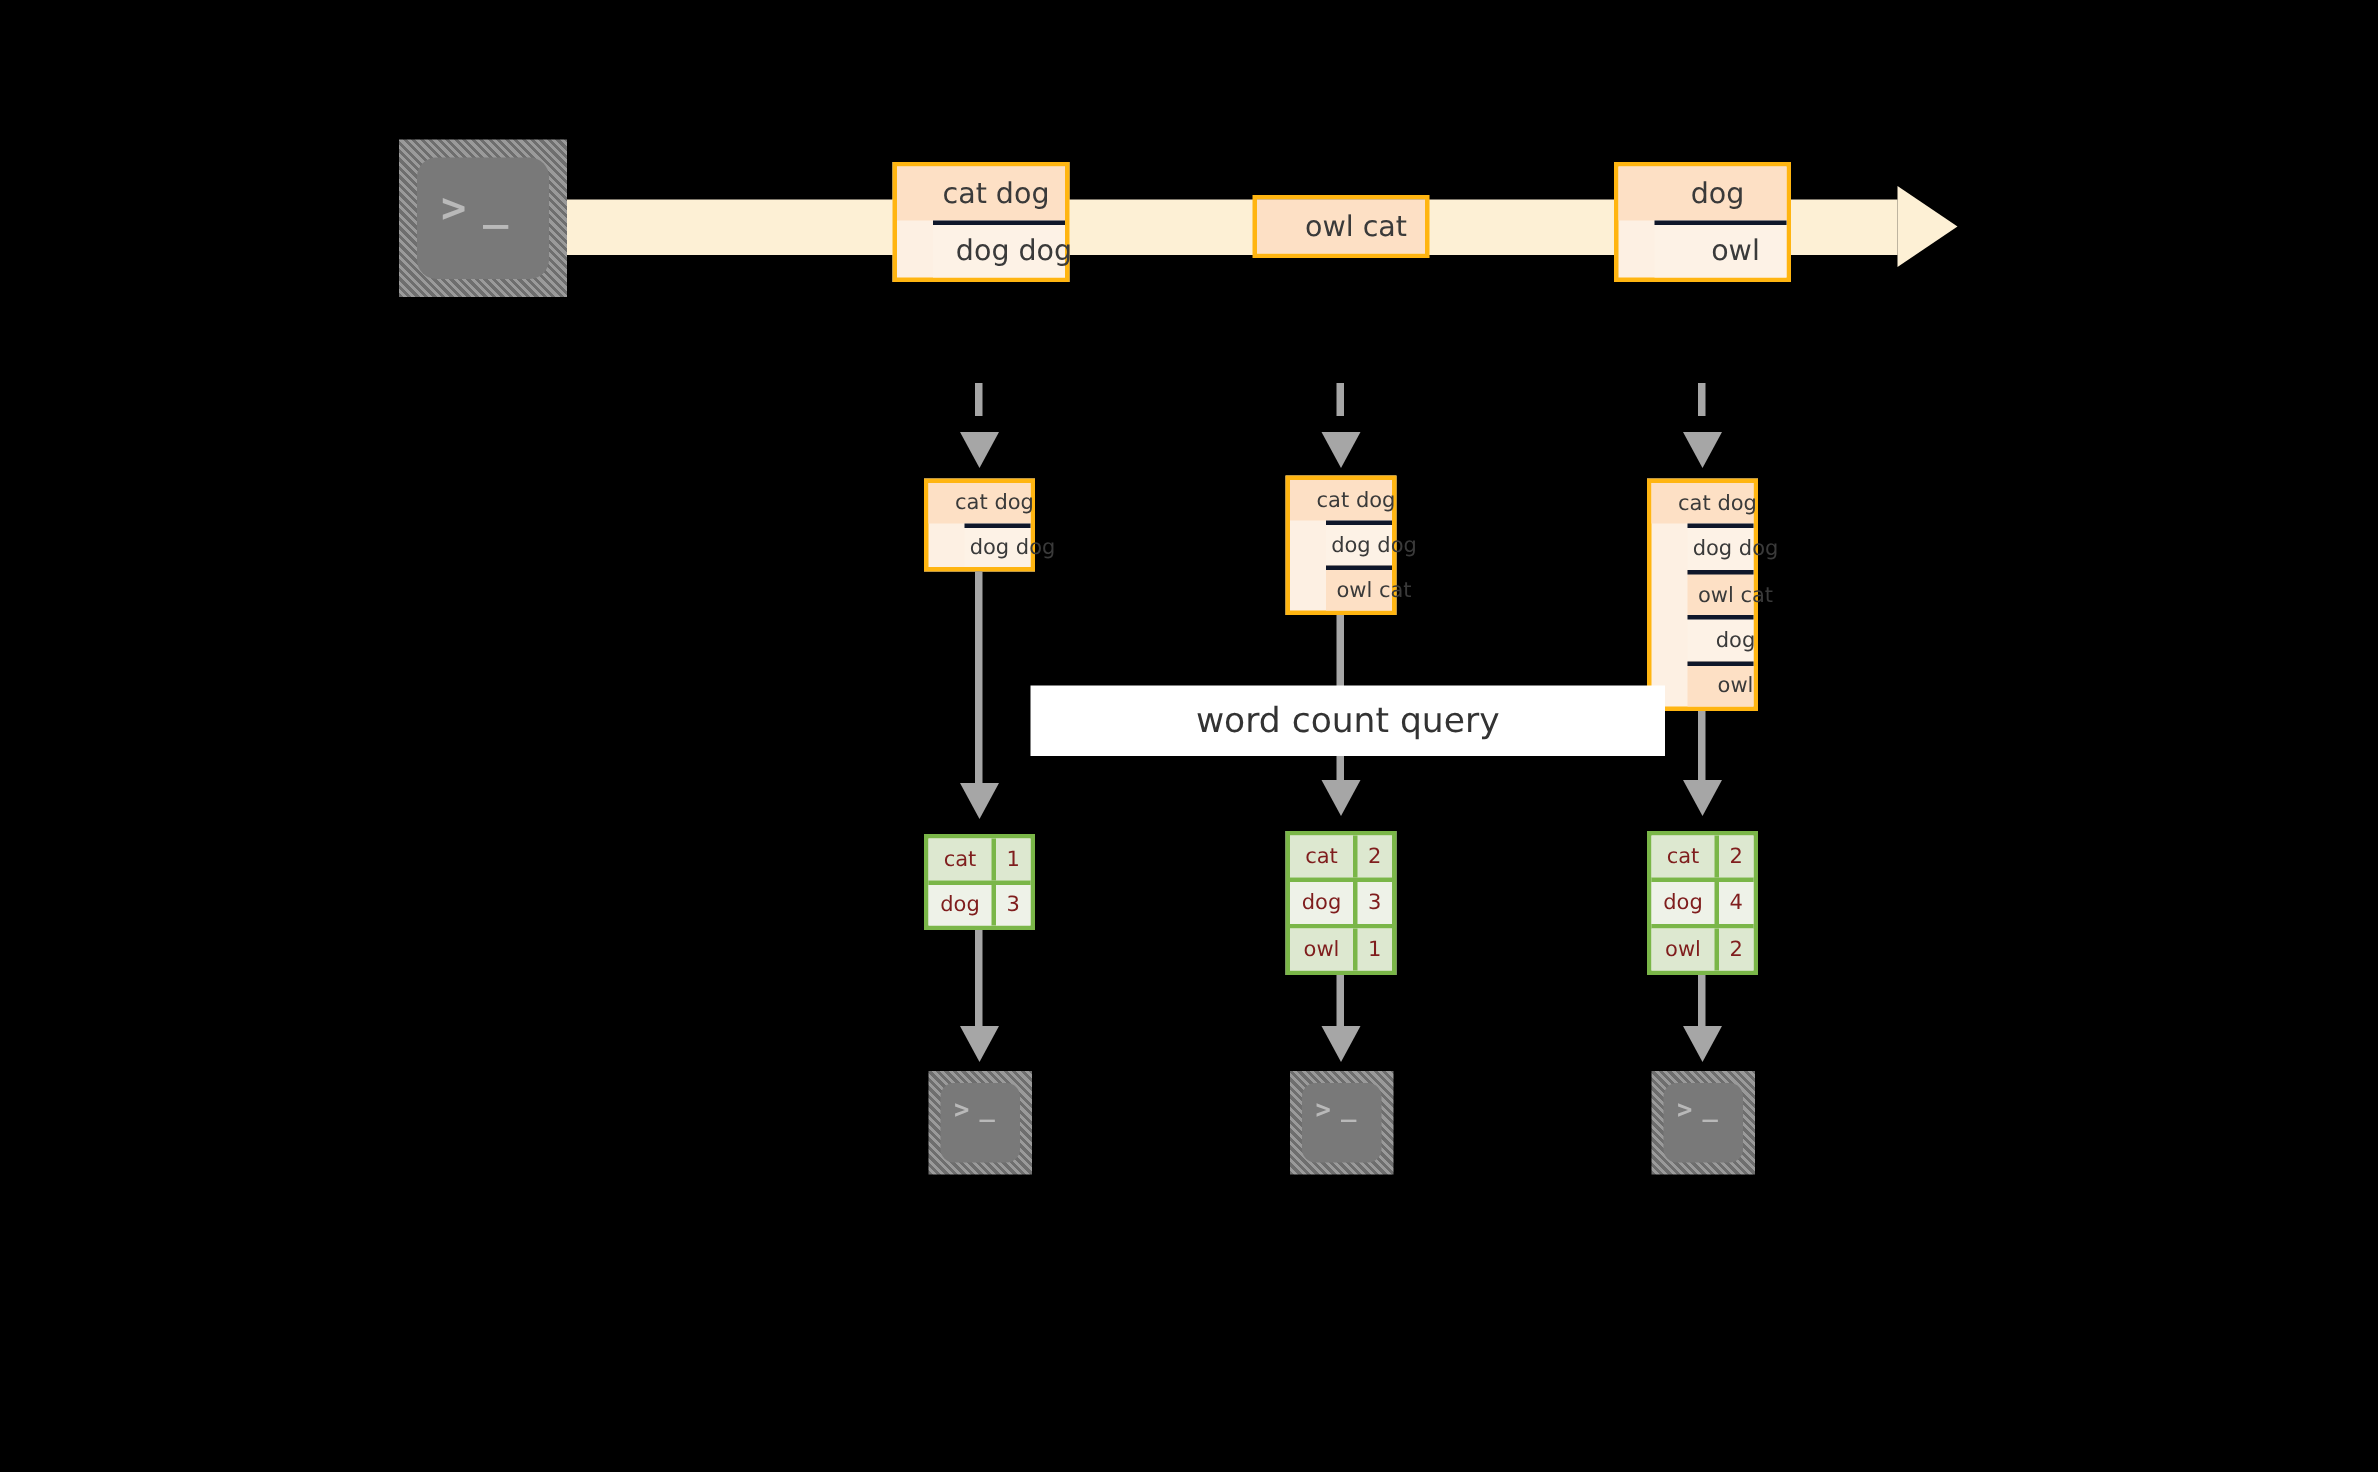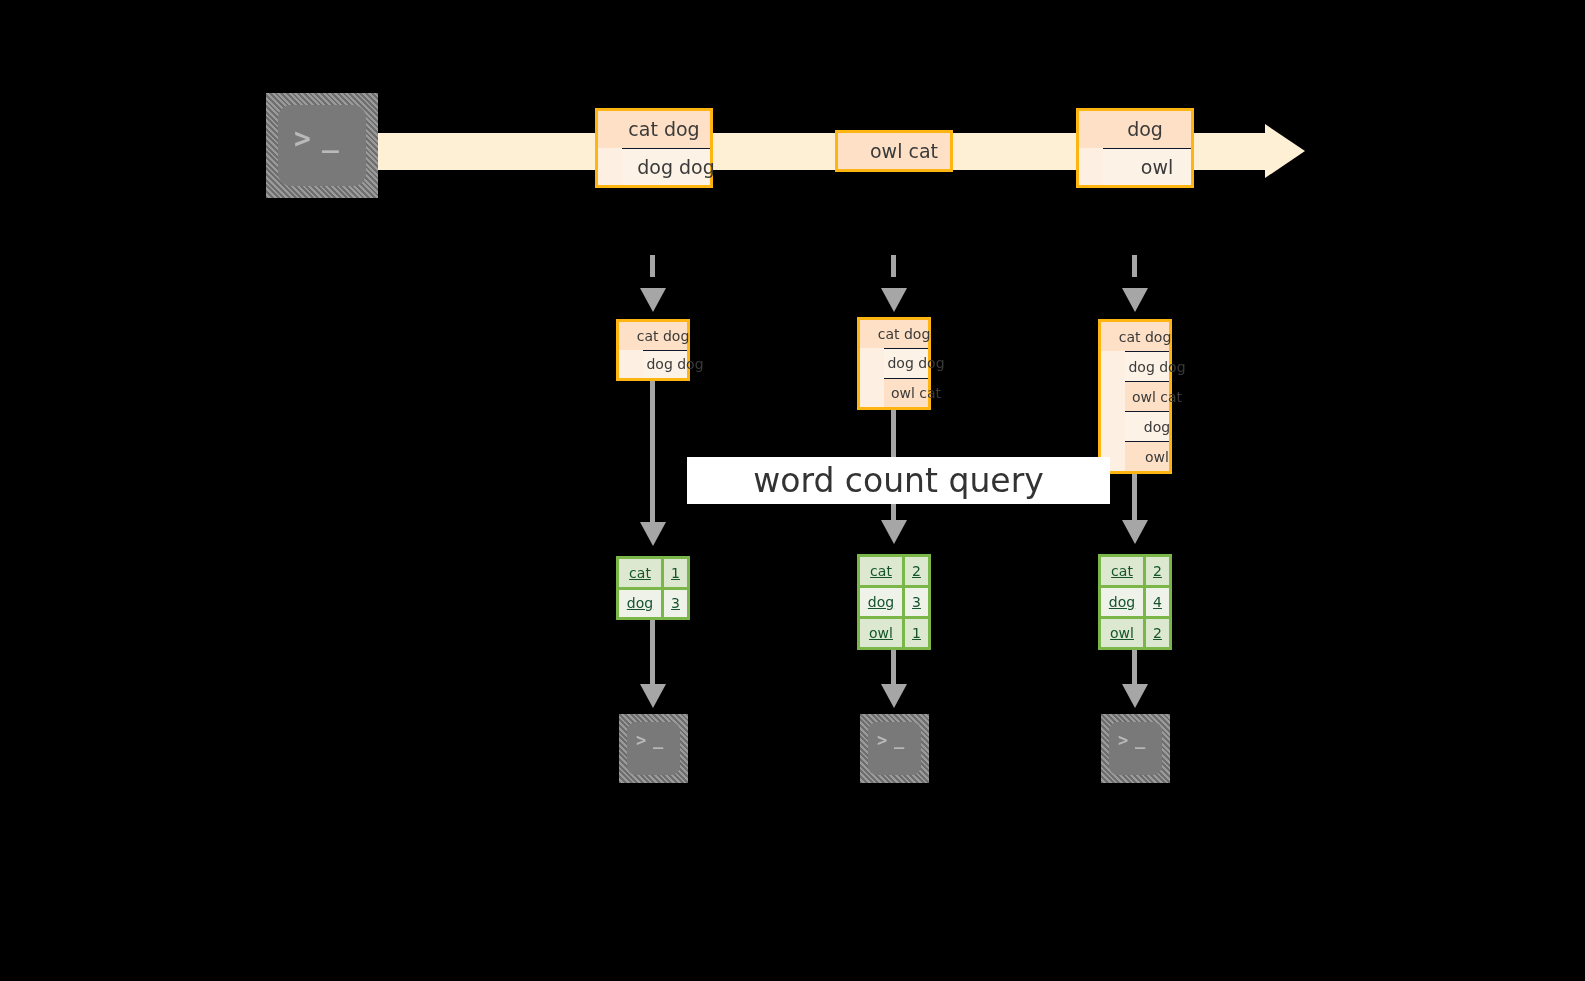--- a/index.html
+++ b/index.html
@@ -76,44 +76,43 @@
     flex: 1 1 auto;
     display: flex;
     align-items: center;
     justify-content: center;
     color: #3a3a3a;
     white-space: nowrap;
     padding-left: 20px;
   }
   .evt-cell.shade-a { background: #fde0c5; }
   .evt-cell.shade-b { background: #fdf2e6; }
-  .evt-cell + .evt-cell { border-top: 1px solid #0f172a; margin-left: 24px; }
+  .evt-cell + .evt-cell { border-top: 3px solid #0f172a; margin-left: 24px; }
 
   
   .res-box {
     box-sizing: border-box;
     border: 3px solid #7ab648;
     background: #eef2e8;
     display: flex;
     flex-direction: column;
   }
   .res-row {
     box-sizing: border-box;
     flex: 1 1 auto;
     display: flex;
   }
   .res-row + .res-row { border-top: 3px solid #7ab648; }
   .res-key, .res-val {
     box-sizing: border-box;
     display: flex;
     align-items: center;
     justify-content: center;
-    color: #14532d;
-    white-space: nowrap;
-    text-decoration: underline;
+    color: #7f1d1d;
+    white-space: nowrap;
   }
   .res-val { border-left: 3px solid #7ab648; }
   .res-row.shade-a .res-key,
   .res-row.shade-a .res-val { background: #dde8d0; }
   .res-row.shade-b .res-key,
   .res-row.shade-b .res-val { background: #eef2e8; }
 
   
   .conn-line {
     background: #a6a6a6;
@@ -272,17 +271,17 @@
   <div class="abs conn-line" style="left:1132px; top:650px; width:5px; height:36px;"></div>
   <div class="abs conn-head" style="left:1122px; top:684px;"></div>
 
   <div class="abs terminal" style="left:1101px; top:714px; width:69px; height:69px; padding:8px;">
     <span class="terminal-inner" style="border-radius:9px;">
       <span class="terminal-glyph" style="left:9px; top:10px; font-size:17px;">&gt;</span>
       <span class="terminal-glyph" style="left:26px; top:9px; font-size:17px;">_</span>
     </span>
   </div>
 
-  <div class="abs query-banner" style="left:687px; top:457px; width:423px; height:47px; font-size:33px;">
+  <div class="abs query-banner" style="left:687px; top:457px; width:423px; height:47px; font-size:23px;">
     <span>word count query</span>
   </div>
 
 </div>
 
 </body></html>

